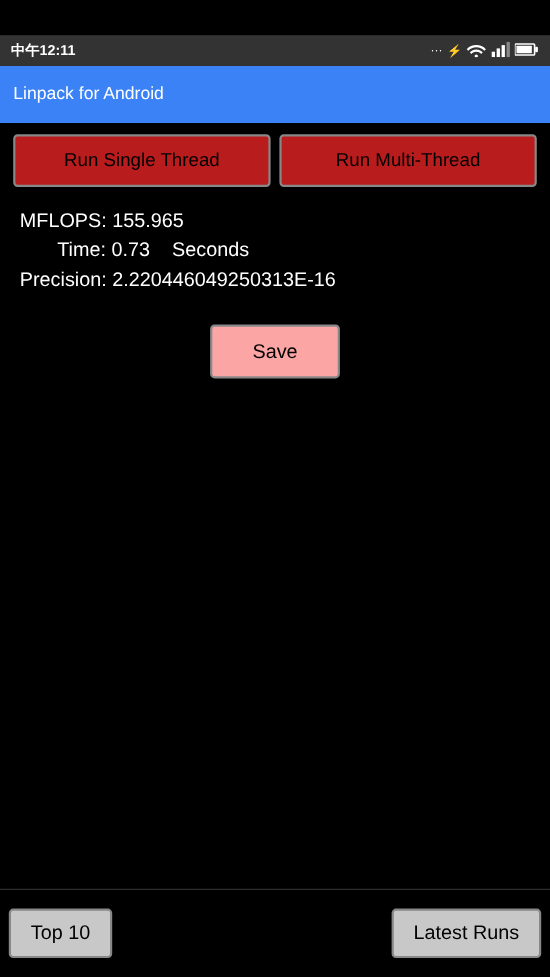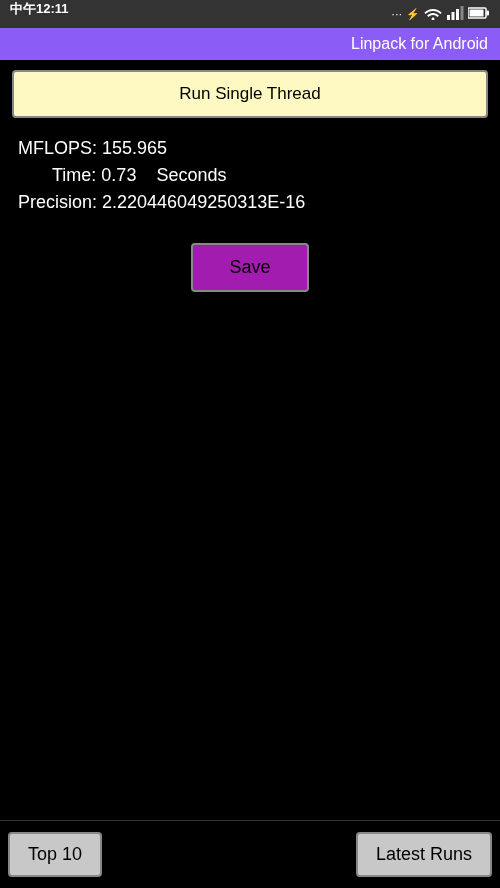--- a/index.html
+++ b/index.html
@@ -16,48 +16,49 @@
       overflow: hidden;
       display: flex;
       flex-direction: column;
     }
 
     
     .status-bar {
       background: #333;
       height: 28px;
       display: flex;
+      align-items: center;
       justify-content: space-between;
       padding: 0 10px;
       flex-shrink: 0;
+      margin-top: 32px;
     }
 
     .status-time {
       color: #fff;
       font-size: 13px;
       font-weight: bold;
     }
 
     .status-icons {
       display: flex;
       align-items: center;
       gap: 4px;
       color: #fff;
       font-size: 11px;
     }
 
     
     .title-bar {
-      background: #8b5cf6;
-      height: 32px;
+      background: #3b82f6;
+      height: 52px;
       display: flex;
       align-items: center;
       padding: 0 12px;
       flex-shrink: 0;
-      justify-content: flex-end;
     }
 
     .title-bar-text {
       color: #fff;
       font-size: 16px;
       font-weight: normal;
     }
 
     
     .main-content {
@@ -69,21 +70,21 @@
     }
 
     
     .button-row {
       display: flex;
       gap: 8px;
       margin-bottom: 16px;
     }
 
     .run-button {
-      background: #fef9c3;
+      background: #b91c1c;
       border: 2px solid #888;
       border-radius: 4px;
       padding: 12px 16px;
       font-size: 17px;
       color: #000;
       cursor: pointer;
       flex: 1;
       text-align: center;
     }
 
@@ -100,33 +101,33 @@
     }
 
     
     .save-container {
       display: flex;
       justify-content: center;
       margin-top: 20px;
     }
 
     .save-button {
-      background: #a21caf;
+      background: #fca5a5;
       border: 2px solid #888;
       border-radius: 4px;
       padding: 12px 36px;
       font-size: 18px;
       color: #000;
       cursor: pointer;
     }
 
     
     .bottom-bar {
       background: #000;
-      height: 68px;
+      height: 80px;
       display: flex;
       align-items: center;
       justify-content: space-between;
       padding: 8px 8px;
       border-top: 1px solid #333;
       flex-shrink: 0;
     }
 
     .bottom-button {
       background: #c8c8c8;
@@ -174,20 +175,21 @@
 </div>
 
 <div class="title-bar">
   <span class="title-bar-text">Linpack for Android</span>
 </div>
 
 <div class="main-content">
 
   <div class="button-row">
     <button class="run-button">Run Single Thread</button>
+    <button class="run-button">Run Multi-Thread</button>
   </div>
 
   <div class="results-area">
     <div class="result-line">
       <span>MFLOPS:</span>
       <span>155.965</span>
     </div>
     <div class="result-line" style="padding-left:40px;">
       <span>Time:</span>
       <span>0.73</span>

